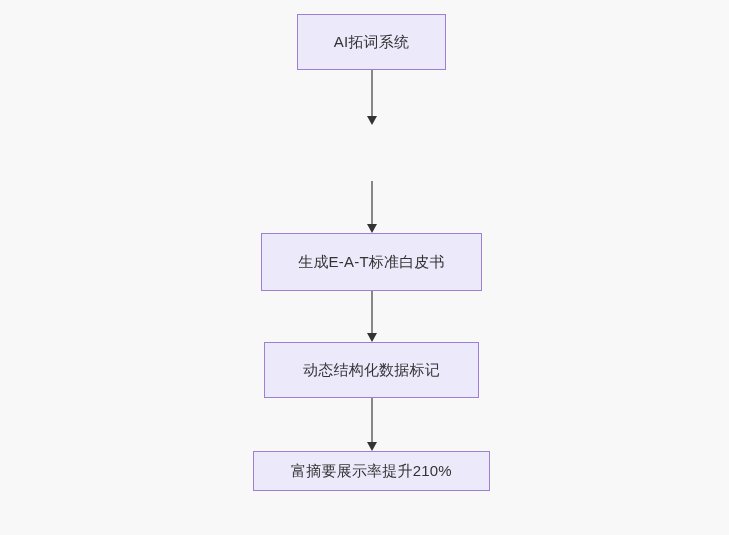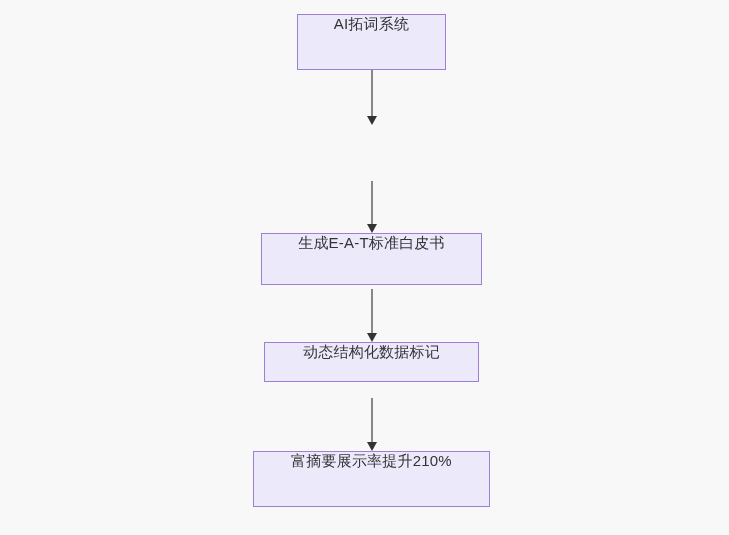--- a/index.html
+++ b/index.html
@@ -20,21 +20,21 @@
     height: 535px;
   }
 
   
   .node {
     position: absolute;
     box-sizing: border-box;
     background: #ece9fb;
     border: 1.6px solid #9f7fd4;
     display: flex;
-    align-items: flex-start;
+    align-items: center;
     justify-content: center;
     z-index: 2;
   }
   .node-label {
     font-size: 15px;
     color: #333333;
     line-height: 1.2;
     white-space: nowrap;
     letter-spacing: 0.2px;
   }
@@ -79,23 +79,23 @@
     <div class="edge-arrow" style="top: 44px; border-top-color: rgb(51, 51, 51);"></div>
   </div>
   <div class="edge" style="left: 371px; top: 398px; height: 53px;">
     <div class="edge-line" style="height: 45px; background: rgb(136, 136, 136);"></div>
     <div class="edge-arrow" style="top: 44px; border-top-color: rgb(51, 51, 51);"></div>
   </div>
 
   <div class="node" style="left: 297px; top: 14px; width: 149px; height: 56px; background: rgb(236, 233, 251); border-color: rgb(159, 127, 212);">
     <span class="node-label" style="color: rgb(51, 51, 51);">AI拓词系统</span>
   </div>
-  <div class="node" style="left: 261px; top: 233px; width: 221px; height: 52px; background: rgb(236, 233, 251); border-color: rgb(159, 127, 212);">
+  <div class="node" style="left: 261px; top: 233px; width: 221px; height: 58px; background: rgb(236, 233, 251); border-color: rgb(159, 127, 212);">
     <span class="node-label" style="color: rgb(51, 51, 51);">生成E-A-T标准白皮书</span>
   </div>
-  <div class="node" style="left: 264px; top: 342px; width: 215px; height: 40px; background: rgb(236, 233, 251); border-color: rgb(159, 127, 212);">
+  <div class="node" style="left: 264px; top: 342px; width: 215px; height: 56px; background: rgb(236, 233, 251); border-color: rgb(159, 127, 212);">
     <span class="node-label" style="color: rgb(51, 51, 51);">动态结构化数据标记</span>
   </div>
-  <div class="node" style="left: 253px; top: 451px; width: 237px; height: 56px; background: rgb(236, 233, 251); border-color: rgb(159, 127, 212);">
+  <div class="node" style="left: 253px; top: 451px; width: 237px; height: 40px; background: rgb(236, 233, 251); border-color: rgb(159, 127, 212);">
     <span class="node-label" style="color: rgb(51, 51, 51);">富摘要展示率提升210%</span>
   </div>
 
 </div>
 
 </body></html>

